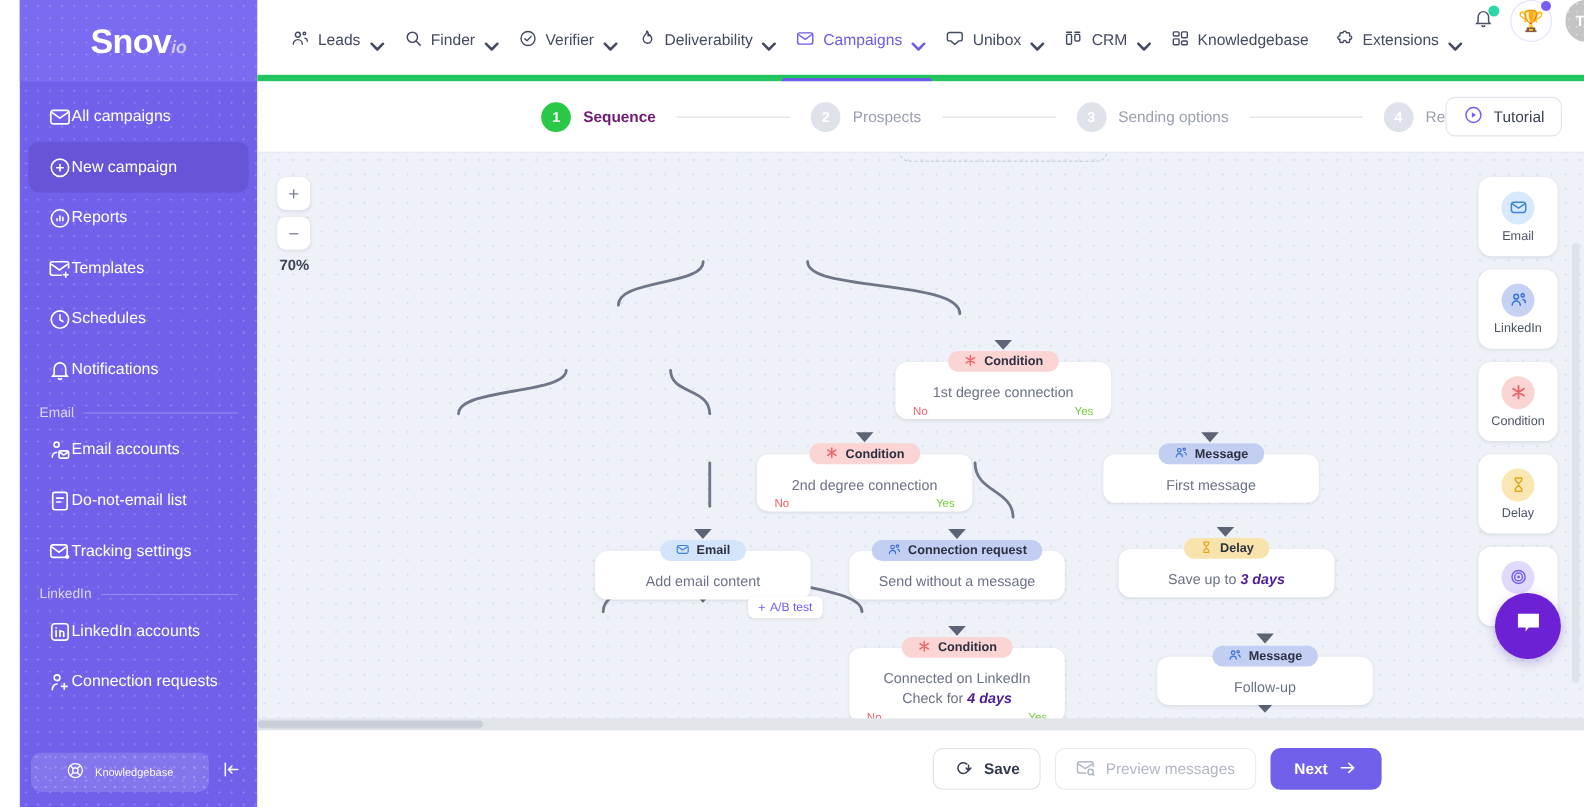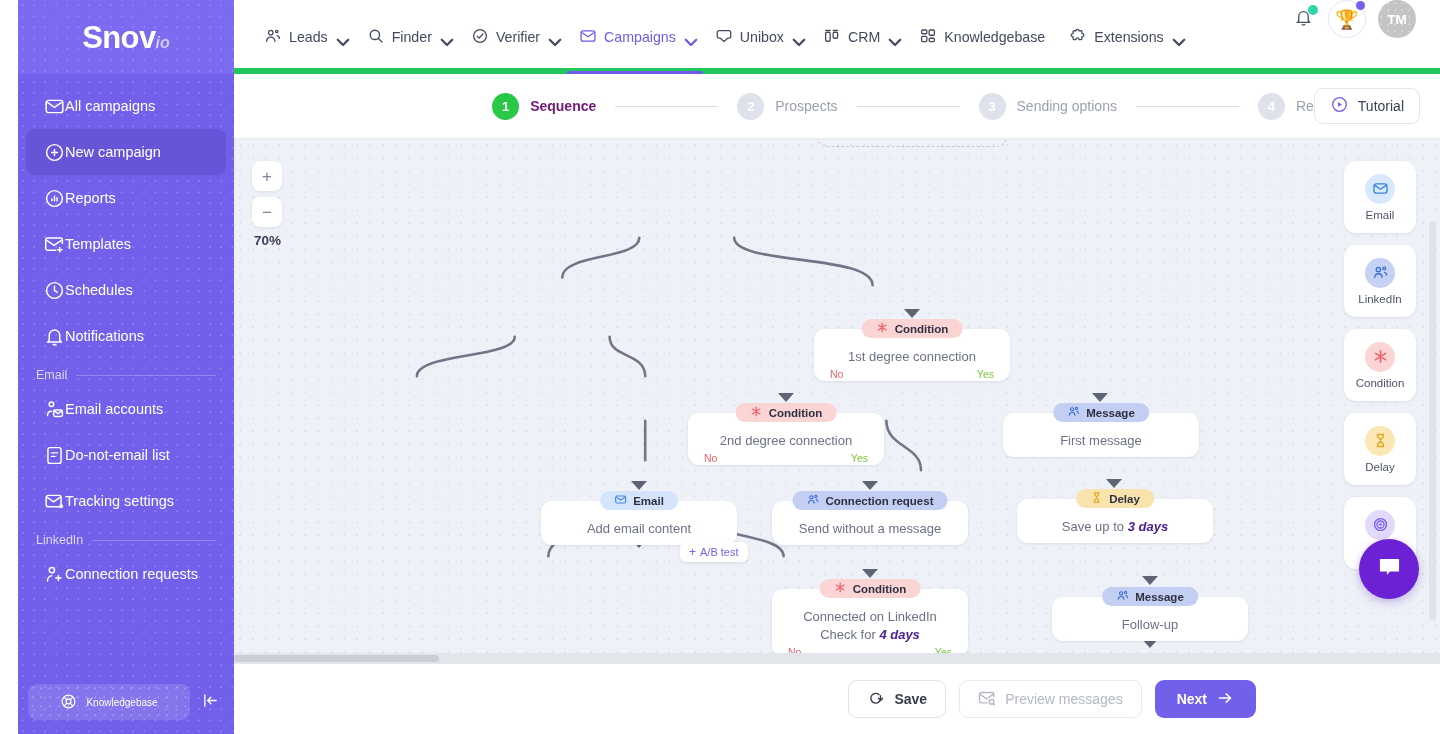--- a/index.html
+++ b/index.html
@@ -341,20 +341,29 @@
       </div>
 
       <div class="nav-group">
         <span>LinkedIn</span>
         <span class="rule"></span>
       </div>
 
       <div class="nav-item">
         <span class="nav-ico">
             <svg viewBox="0 0 24 24" fill="none" stroke="#fff" stroke-width="1.7">
+              <rect x="3.5" y="3.5" width="17" height="17" rx="3"></rect>
+              <path d="M8 10.6v6M8 7.8v.2M12 16.6v-6M12 12.2c.5-1.2 4-1.6 4 1.2v3.2" stroke-linecap="round"></path>
+            </svg>
+          </span>
+        <span>LinkedIn accounts</span>
+      </div>
+      <div class="nav-item">
+        <span class="nav-ico">
+            <svg viewBox="0 0 24 24" fill="none" stroke="#fff" stroke-width="1.7">
               <circle cx="9" cy="7" r="3"></circle>
               <path d="M4 19.5c0-3.4 2.3-6 5-6" stroke-linecap="round"></path>
               <path d="M16.5 13v6M13.5 16h6" stroke-linecap="round"></path>
             </svg>
           </span>
         <span>Connection requests</span>
       </div>
     </nav>
 
     <div class="kb-wrap">
@@ -399,20 +408,29 @@
         <span class="caret"><svg viewBox="0 0 12 12" fill="none" stroke="currentColor" stroke-width="1.5">
               <path d="M2.5 4.5 6 8l3.5-3.5" stroke-linecap="round" stroke-linejoin="round"></path>
             </svg></span>
       </div>
       <div class="tn-item">
         <span><svg viewBox="0 0 24 24" fill="none" stroke="currentColor" stroke-width="1.7">
               <circle cx="12" cy="12" r="8.5"></circle>
               <path d="M8.2 12.2l2.6 2.6 5-5.4" stroke-linecap="round" stroke-linejoin="round"></path>
             </svg></span>
         <span>Verifier</span>
+        <span class="caret"><svg viewBox="0 0 12 12" fill="none" stroke="currentColor" stroke-width="1.5">
+              <path d="M2.5 4.5 6 8l3.5-3.5" stroke-linecap="round" stroke-linejoin="round"></path>
+            </svg></span>
+      </div>
+      <div class="tn-item">
+        <span><svg viewBox="0 0 24 24" fill="none" stroke="currentColor" stroke-width="1.7">
+              <path d="M12 3c.6 3-2 4.2-3.4 6.3-1.7 2.6-1 6.3 2 7.8 3.6 1.8 7.4-.7 7.4-4.6 0-2.4-1.6-4-2.6-5.2-.4 1-1.2 1.6-2 1.4.8-2.2.3-4.4-1.4-5.7Z" stroke-linejoin="round"></path>
+            </svg></span>
+        <span>Deliverability</span>
         <span class="caret"><svg viewBox="0 0 12 12" fill="none" stroke="currentColor" stroke-width="1.5">
               <path d="M2.5 4.5 6 8l3.5-3.5" stroke-linecap="round" stroke-linejoin="round"></path>
             </svg></span>
       </div>
       <div class="tn-item active">
         <span><svg viewBox="0 0 24 24" fill="none" stroke="currentColor" stroke-width="1.7">
               <rect x="2.8" y="5.2" width="18.4" height="13.6" rx="2.6"></rect>
               <path d="M3.8 7.2 12 13l8.2-5.8"></path>
             </svg></span>
         <span>Campaigns</span>

